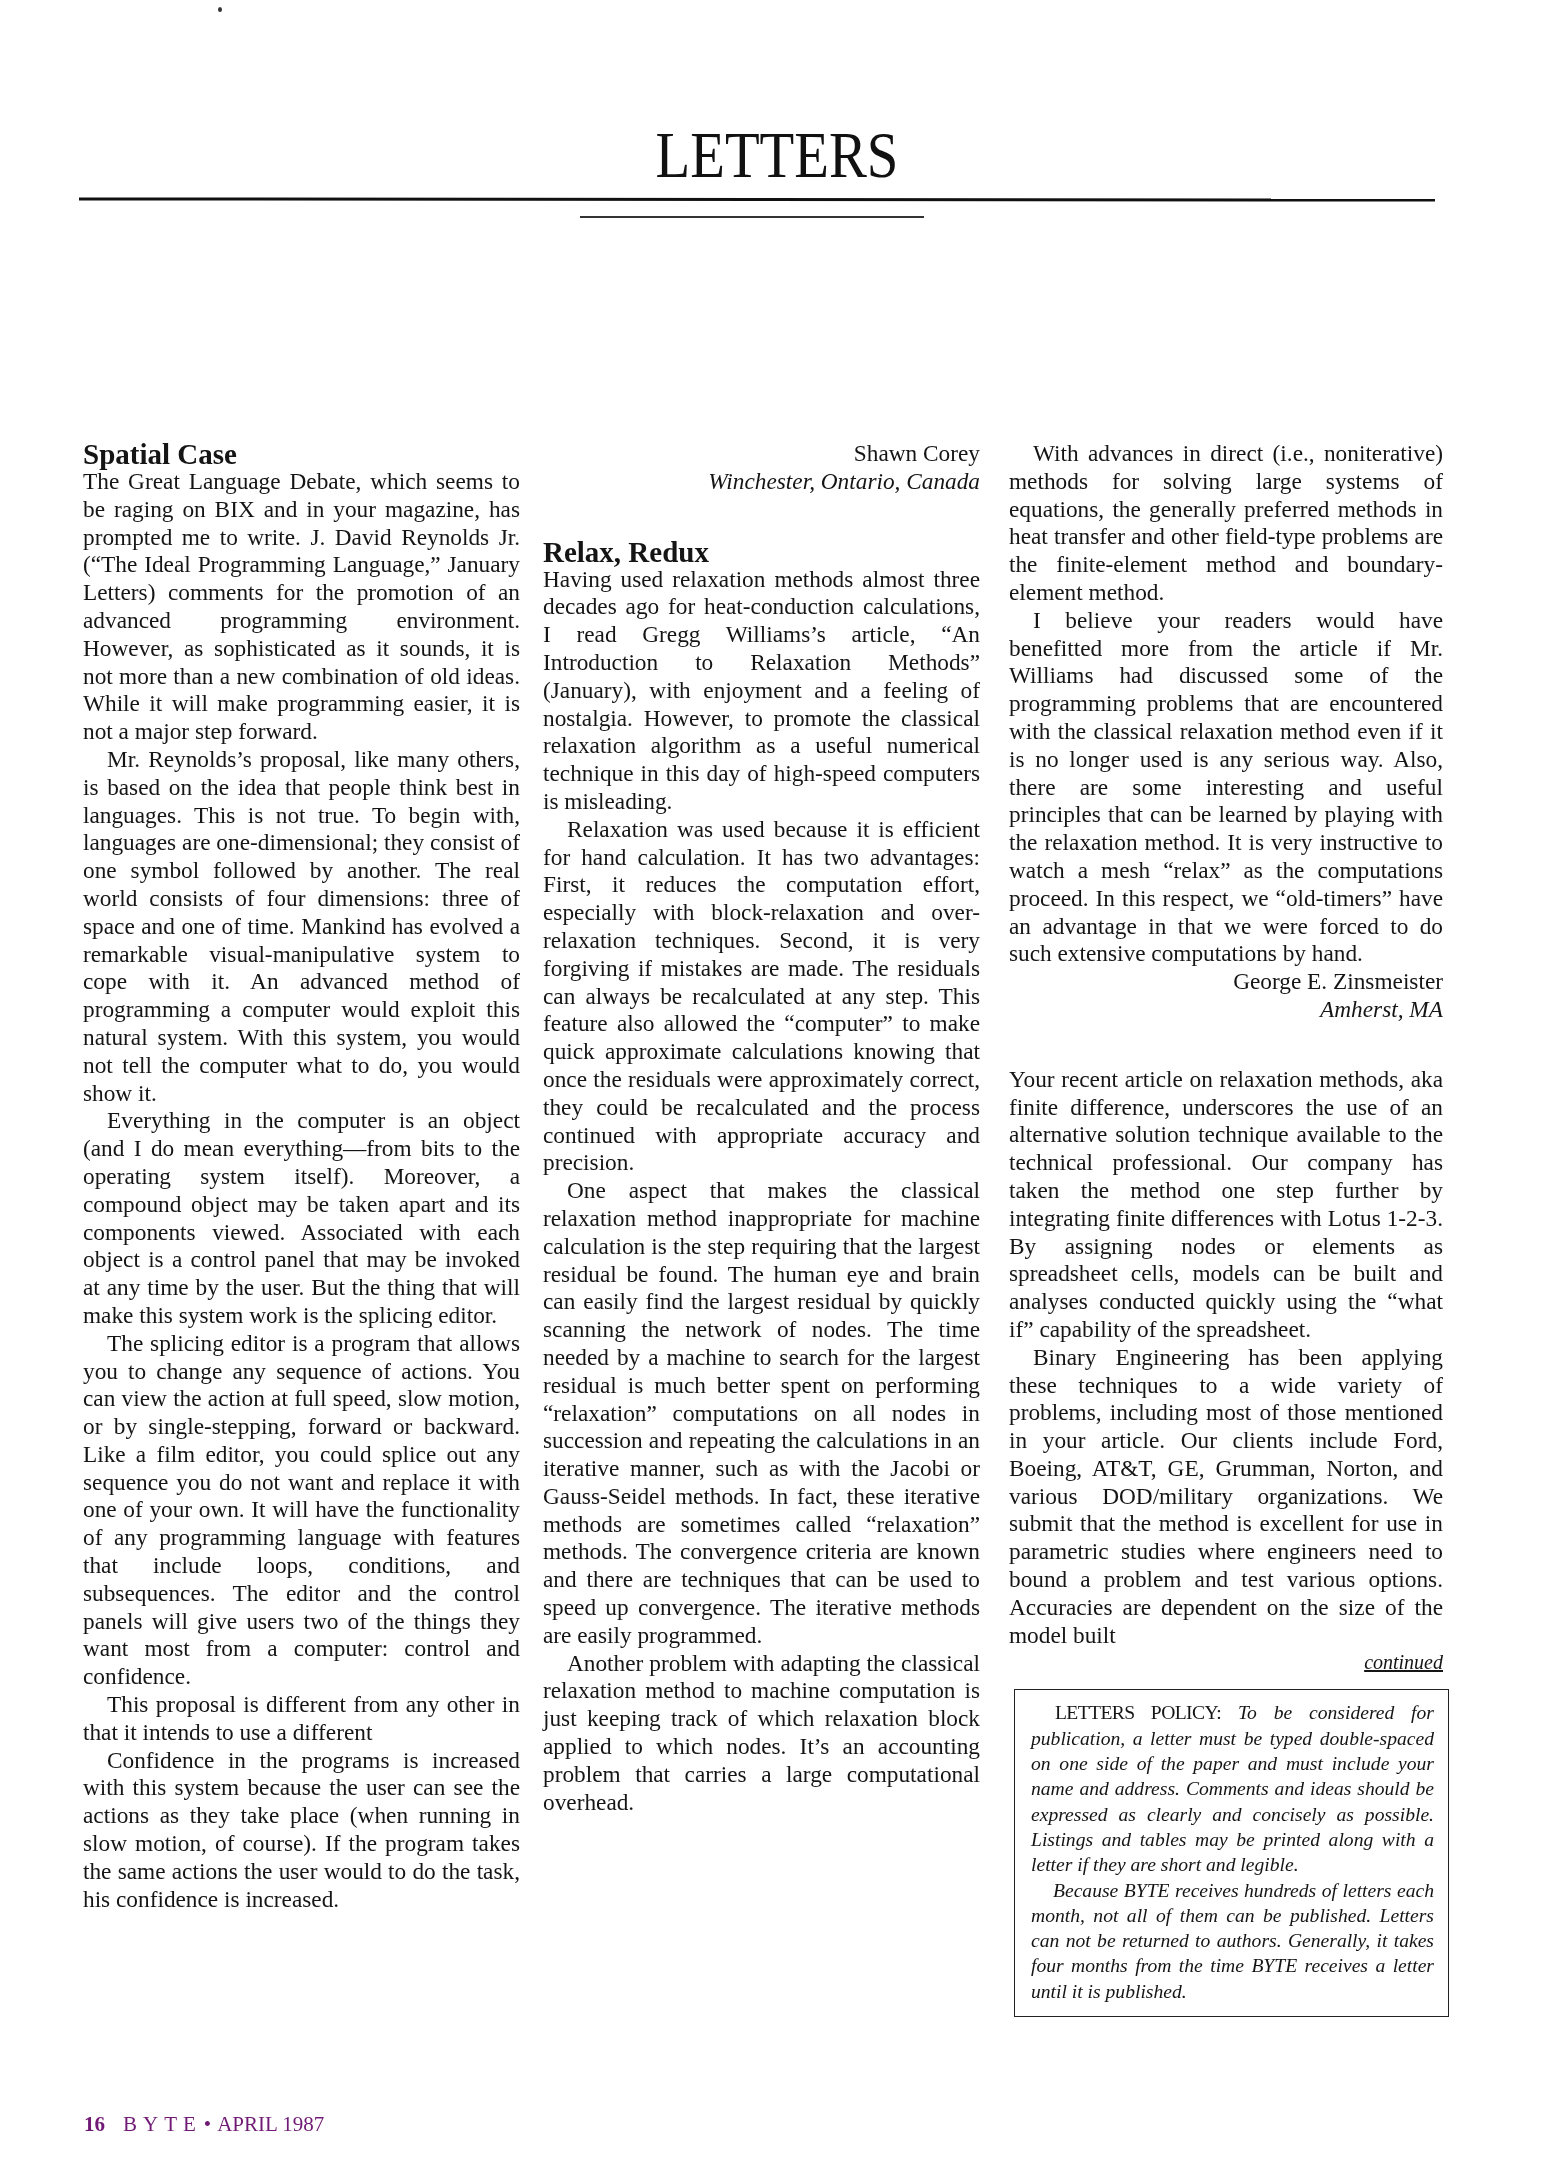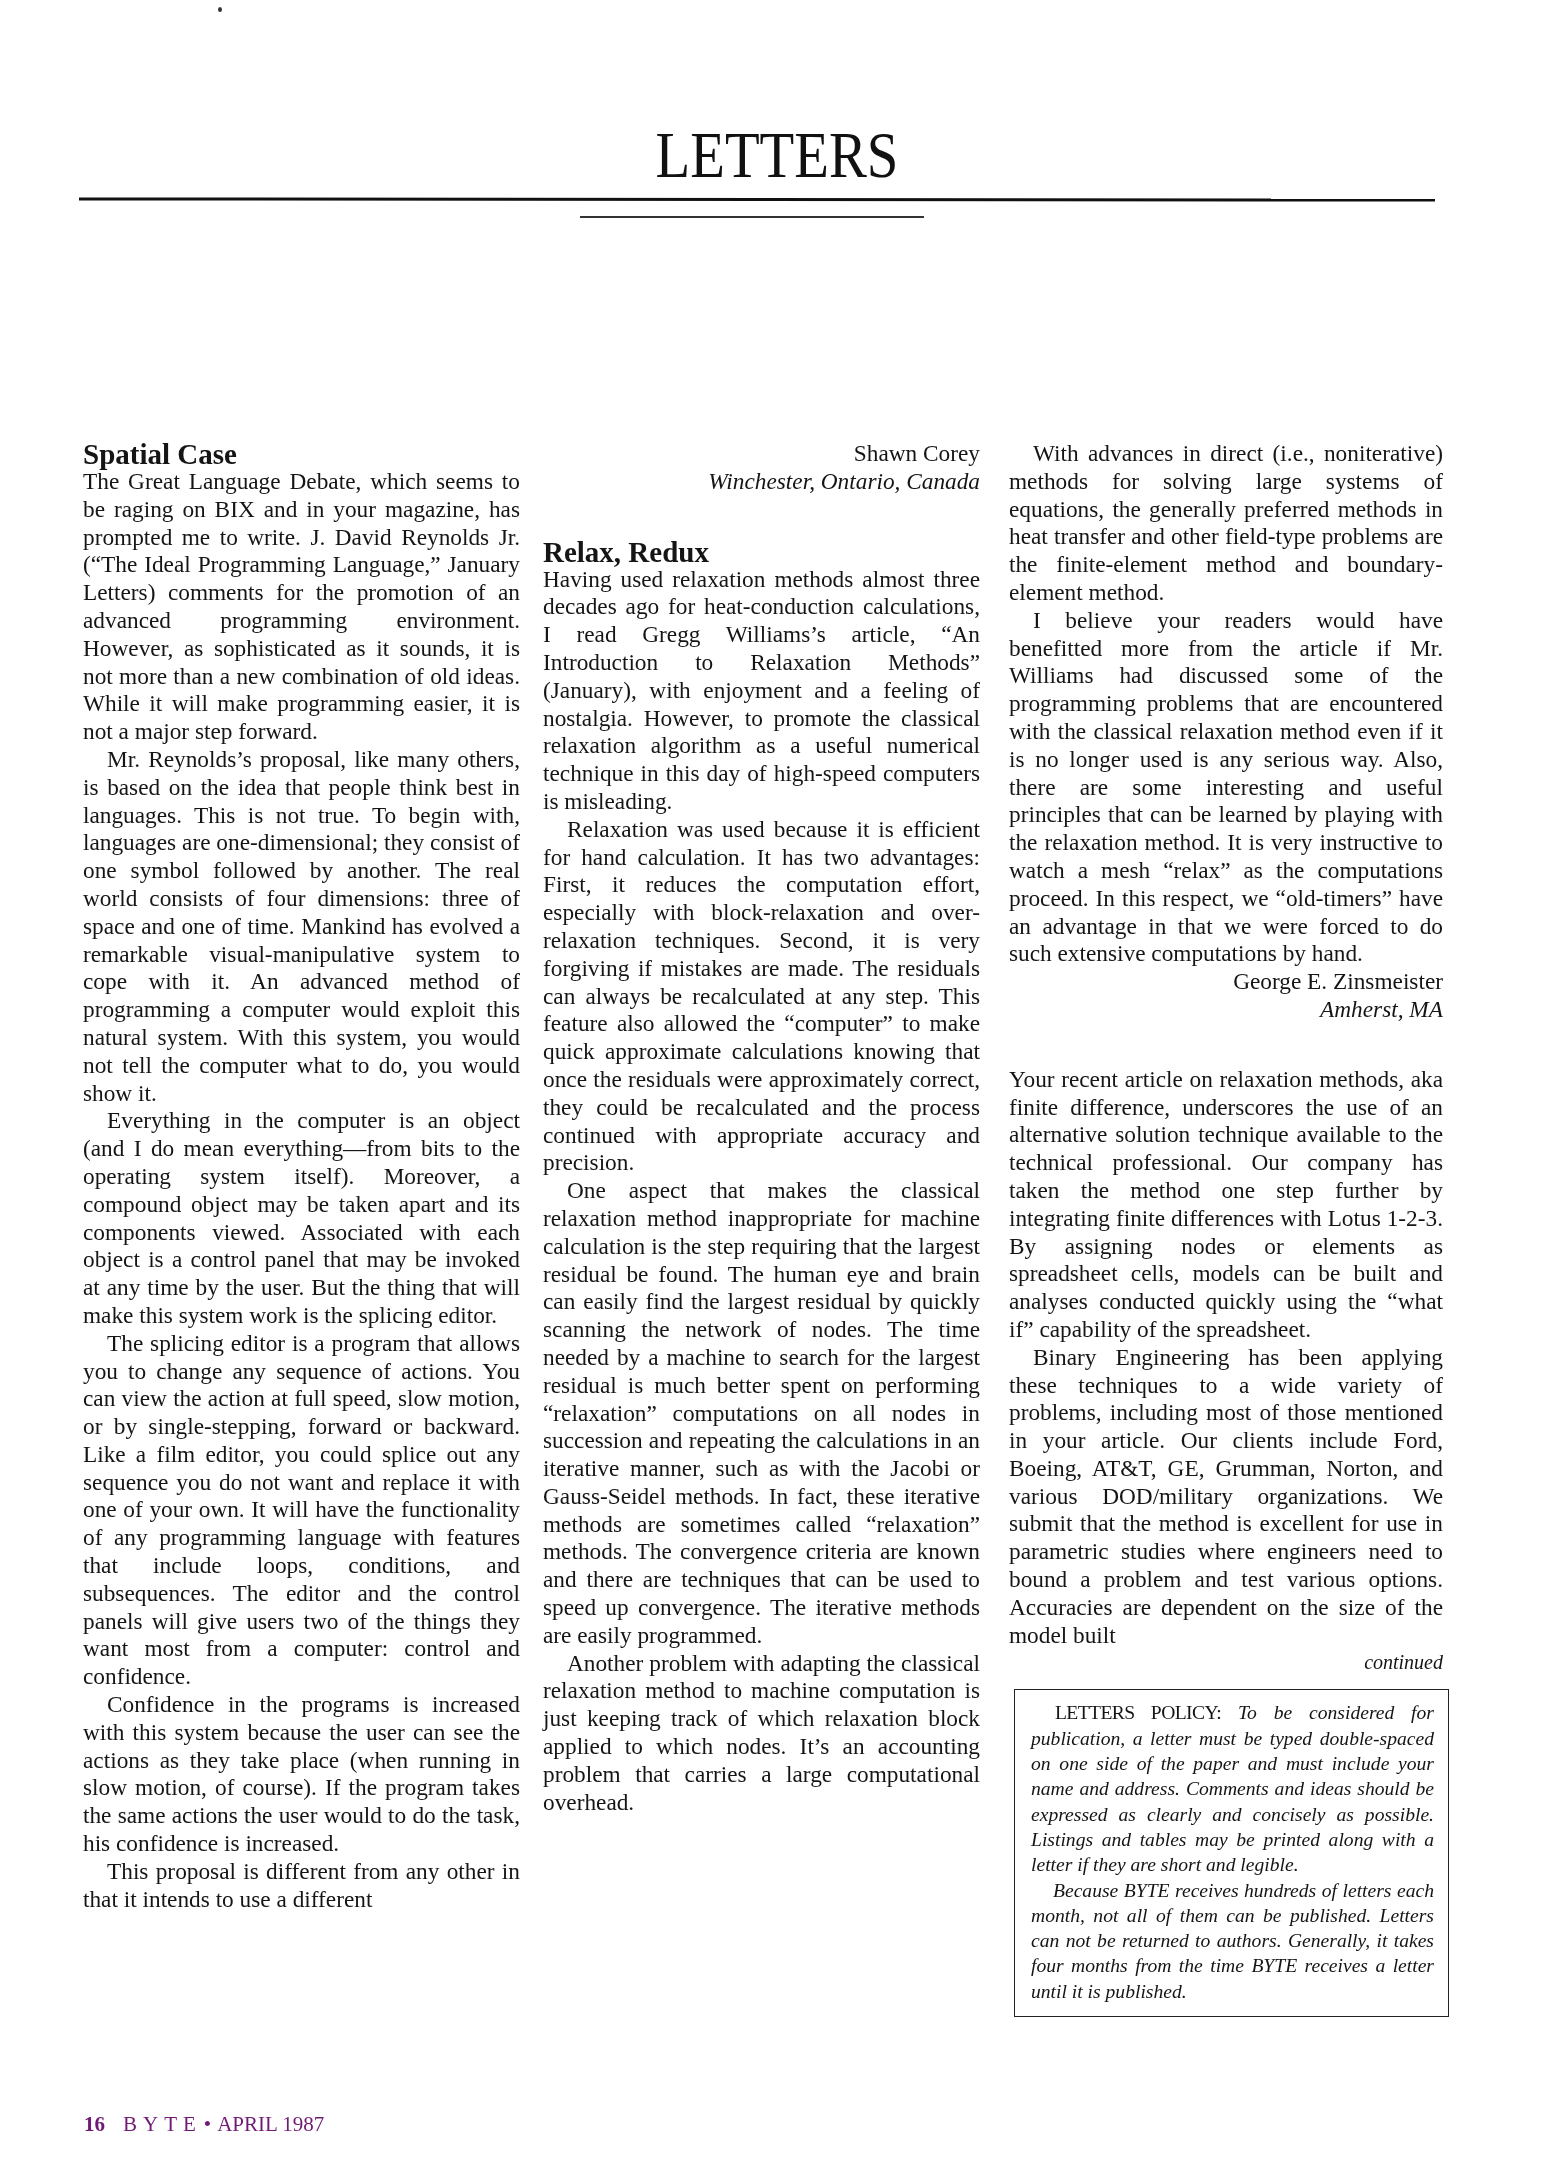--- a/index.html
+++ b/index.html
@@ -91,20 +91,21 @@
     }
     .gap-after-sig {
       height: 42px;
     }
     .continued {
       text-align: right;
       font-style: italic;
       font-size: 20px;
       line-height: 26px;
       margin: 0;
+      text-decoration: underline;
     }
     .policy-box {
       margin-top: 14px;
       border: 1.5px solid #222;
       padding: 10px 14px 12px 16px;
       font-size: 19.6px;
       line-height: 25.3px;
       text-align: justify;
       width: 403px;
       margin-left: 5px;
@@ -149,22 +150,22 @@
 <h1 class="page-title">LETTERS</h1>
 <div class="rule-main"></div>
 <div class="rule-sub"></div>
 
 <div class="column col-1">
   <h2 class="heading">Spatial Case</h2>
   <p class="first">The Great Language Debate, which seems to be raging on BIX and in your magazine, has prompted me to write. J. David Reynolds Jr. (“The Ideal Programming Language,” January Letters) comments for the promotion of an advanced programming environment. However, as sophisticated as it sounds, it is not more than a new combination of old ideas. While it will make programming easier, it is not a major step forward.</p>
   <p>Mr. Reynolds’s proposal, like many others, is based on the idea that people think best in languages. This is not true. To begin with, languages are one-dimensional; they consist of one symbol followed by another. The real world consists of four dimensions: three of space and one of time. Mankind has evolved a remarkable visual-manipulative system to cope with it. An advanced method of programming a computer would exploit this natural system. With this system, you would not tell the computer what to do, you would show it.</p>
   <p>Everything in the computer is an object (and I do mean everything—from bits to the operating system itself). Moreover, a compound object may be taken apart and its components viewed. Associated with each object is a control panel that may be invoked at any time by the user. But the thing that will make this system work is the splicing editor.</p>
   <p>The splicing editor is a program that allows you to change any sequence of actions. You can view the action at full speed, slow motion, or by single-stepping, forward or backward. Like a film editor, you could splice out any sequence you do not want and replace it with one of your own. It will have the functionality of any programming language with features that include loops, conditions, and subsequences. The editor and the control panels will give users two of the things they want most from a computer: control and confidence.</p>
+  <p id="split-para"><span id="split-a">This proposal is different from any other in that it intends to use a different</span></p>
   <p>Confidence in the programs is increased with this system because the user can see the actions as they take place (when running in slow motion, of course). If the program takes the same actions the user would to do the task, his confidence is increased.</p>
-  <p id="split-para"><span id="split-a">This proposal is different from any other in that it intends to use a different</span></p>
 </div>
 
 <div class="column col-2">
   <p class="sig-name">Shawn Corey</p>
   <p class="sig-place">Winchester, Ontario, Canada</p>
   <div class="gap-after-sig"></div>
   <h2 class="heading">Relax, Redux</h2>
   <p class="first">Having used relaxation methods almost three decades ago for heat-conduction calculations, I read Gregg Williams’s article, “An Introduction to Relaxation Methods” (January), with enjoyment and a feeling of nostalgia. However, to promote the classical relaxation algorithm as a useful numerical technique in this day of high-speed computers is misleading.</p>
   <p>Relaxation was used because it is efficient for hand calculation. It has two advantages: First, it reduces the computation effort, especially with block-relaxation and over-relaxation techniques. Second, it is very forgiving if mistakes are made. The residuals can always be recalculated at any step. This feature also allowed the “computer” to make quick approximate calculations knowing that once the residuals were approximately correct, they could be recalculated and the process continued with appropriate accuracy and precision.</p>
   <p>One aspect that makes the classical relaxation method inappropriate for machine calculation is the step requiring that the largest residual be found. The human eye and brain can easily find the largest residual by quickly scanning the network of nodes. The time needed by a machine to search for the largest residual is much better spent on performing “relaxation” computations on all nodes in succession and repeating the calculations in an iterative manner, such as with the Jacobi or Gauss-Seidel methods. In fact, these iterative methods are sometimes called “relaxation” methods. The convergence criteria are known and there are techniques that can be used to speed up convergence. The iterative methods are easily programmed.</p>

